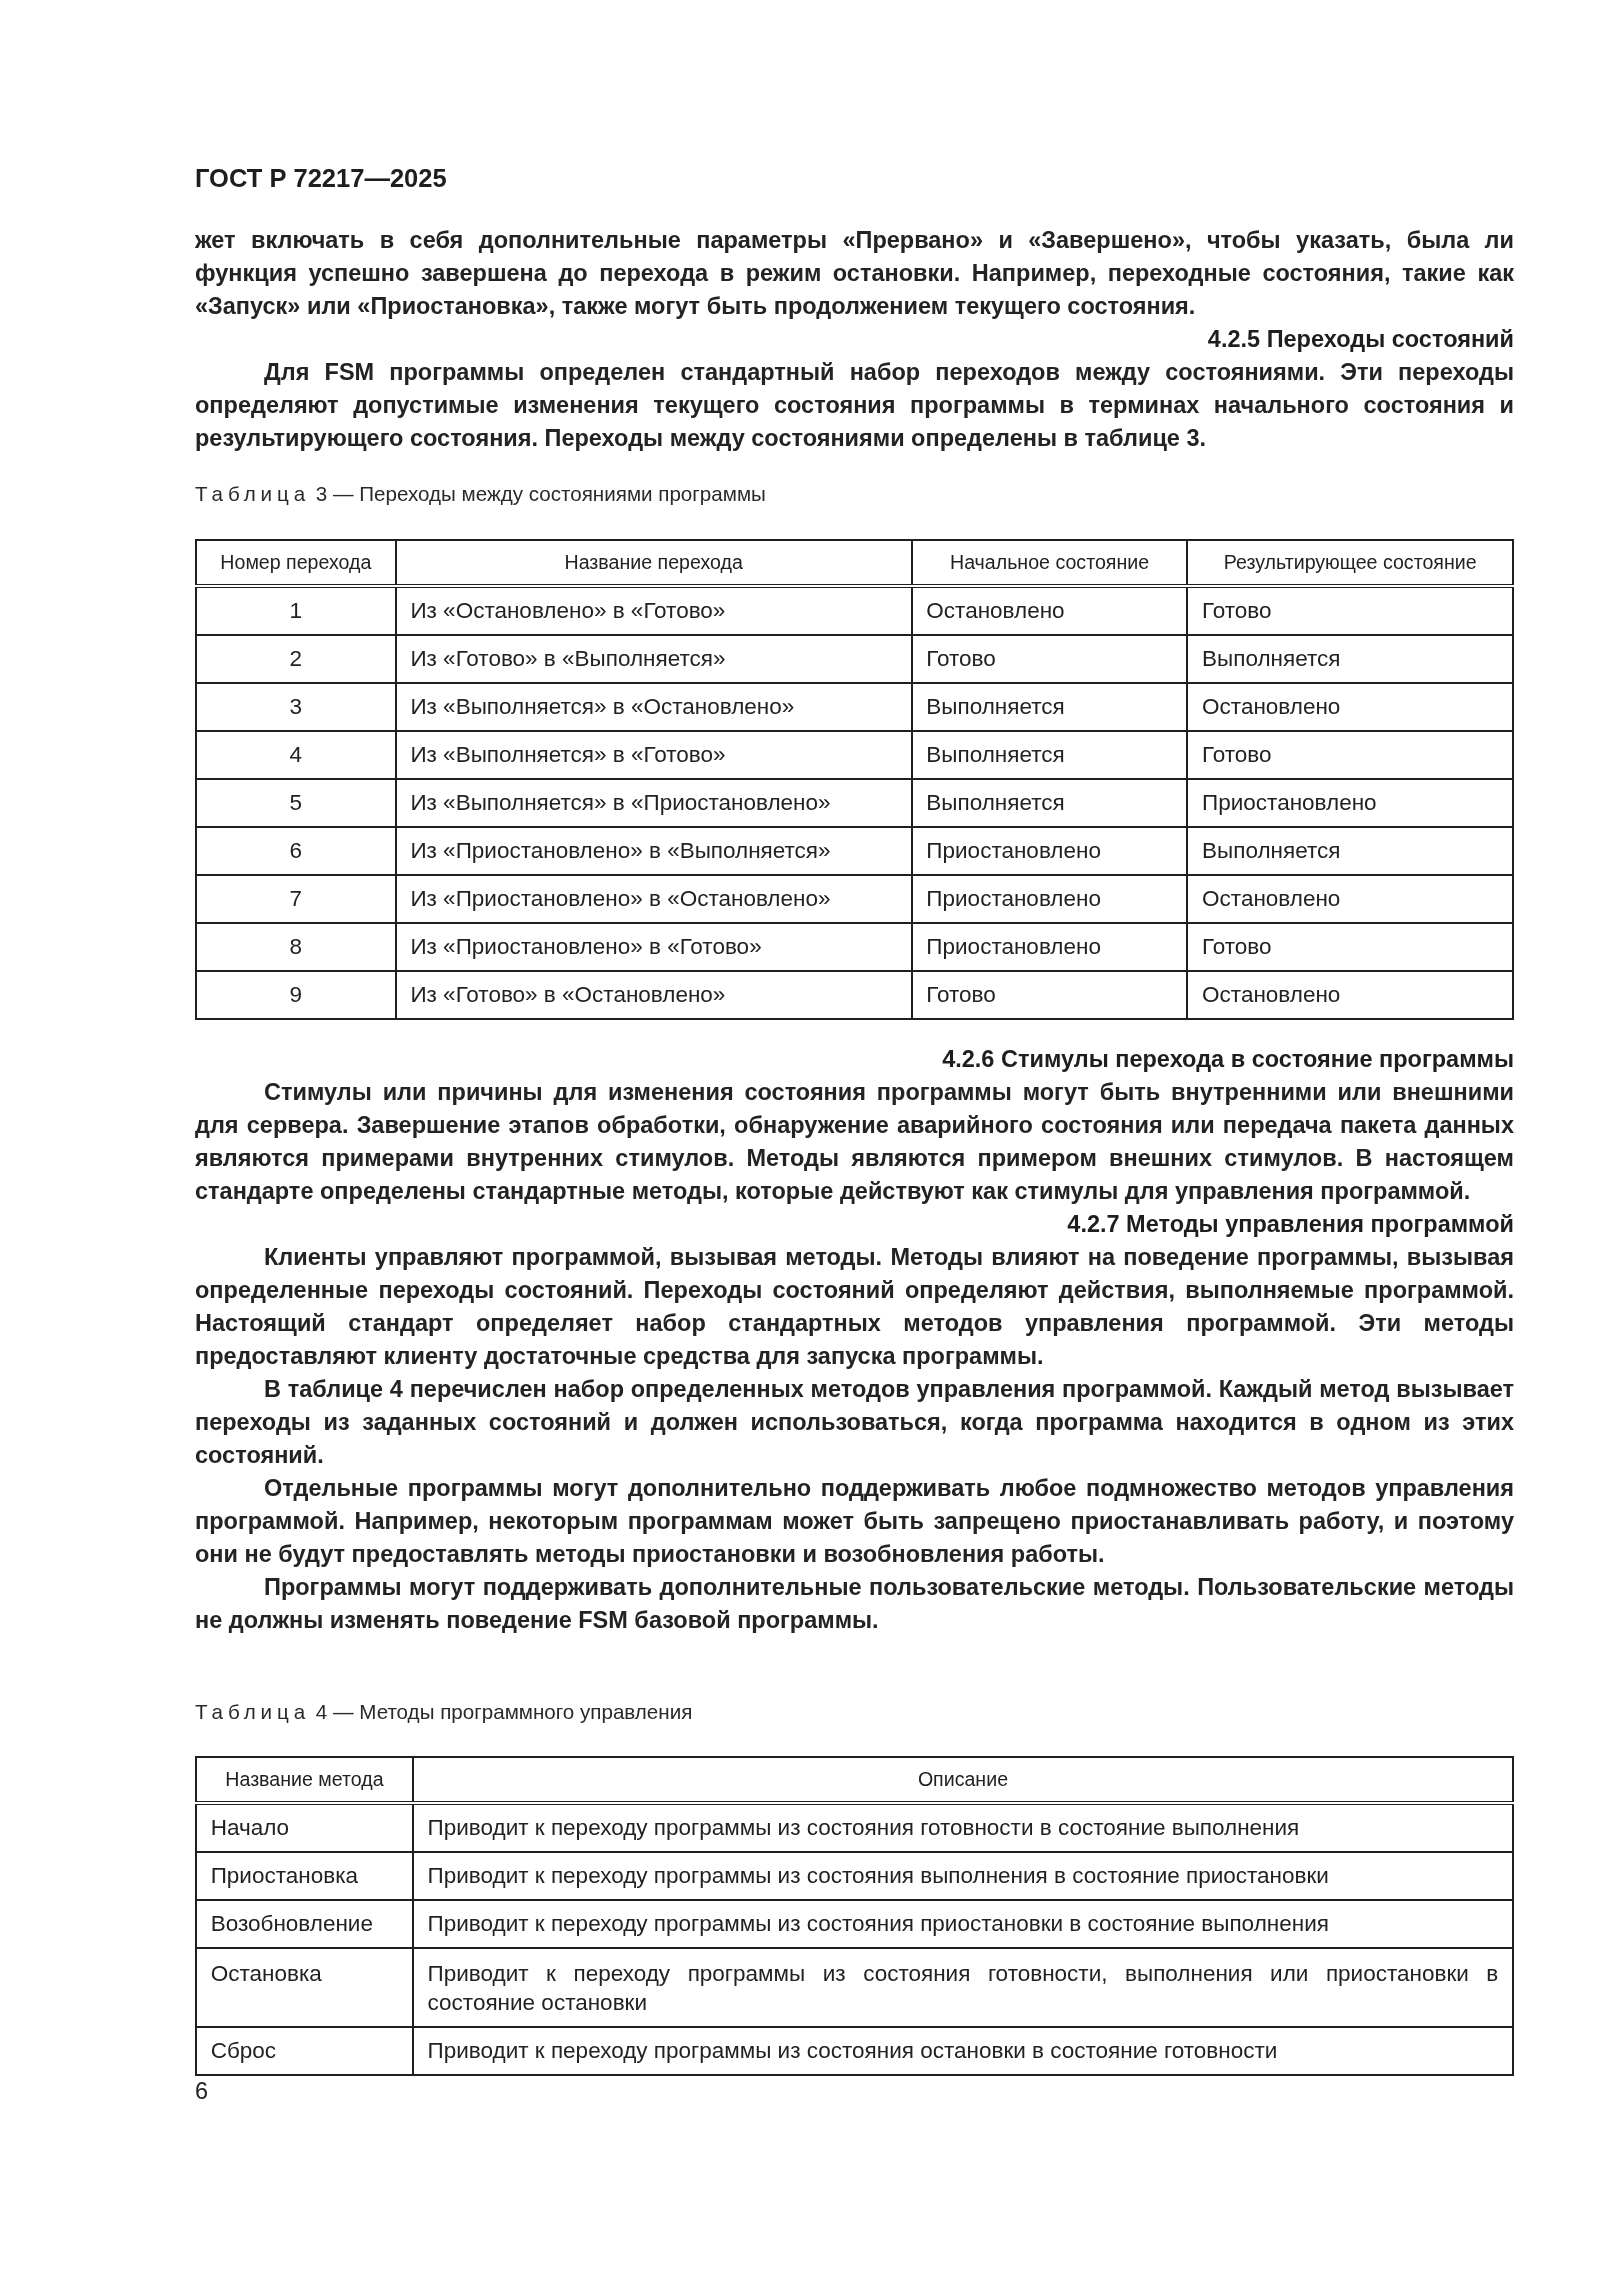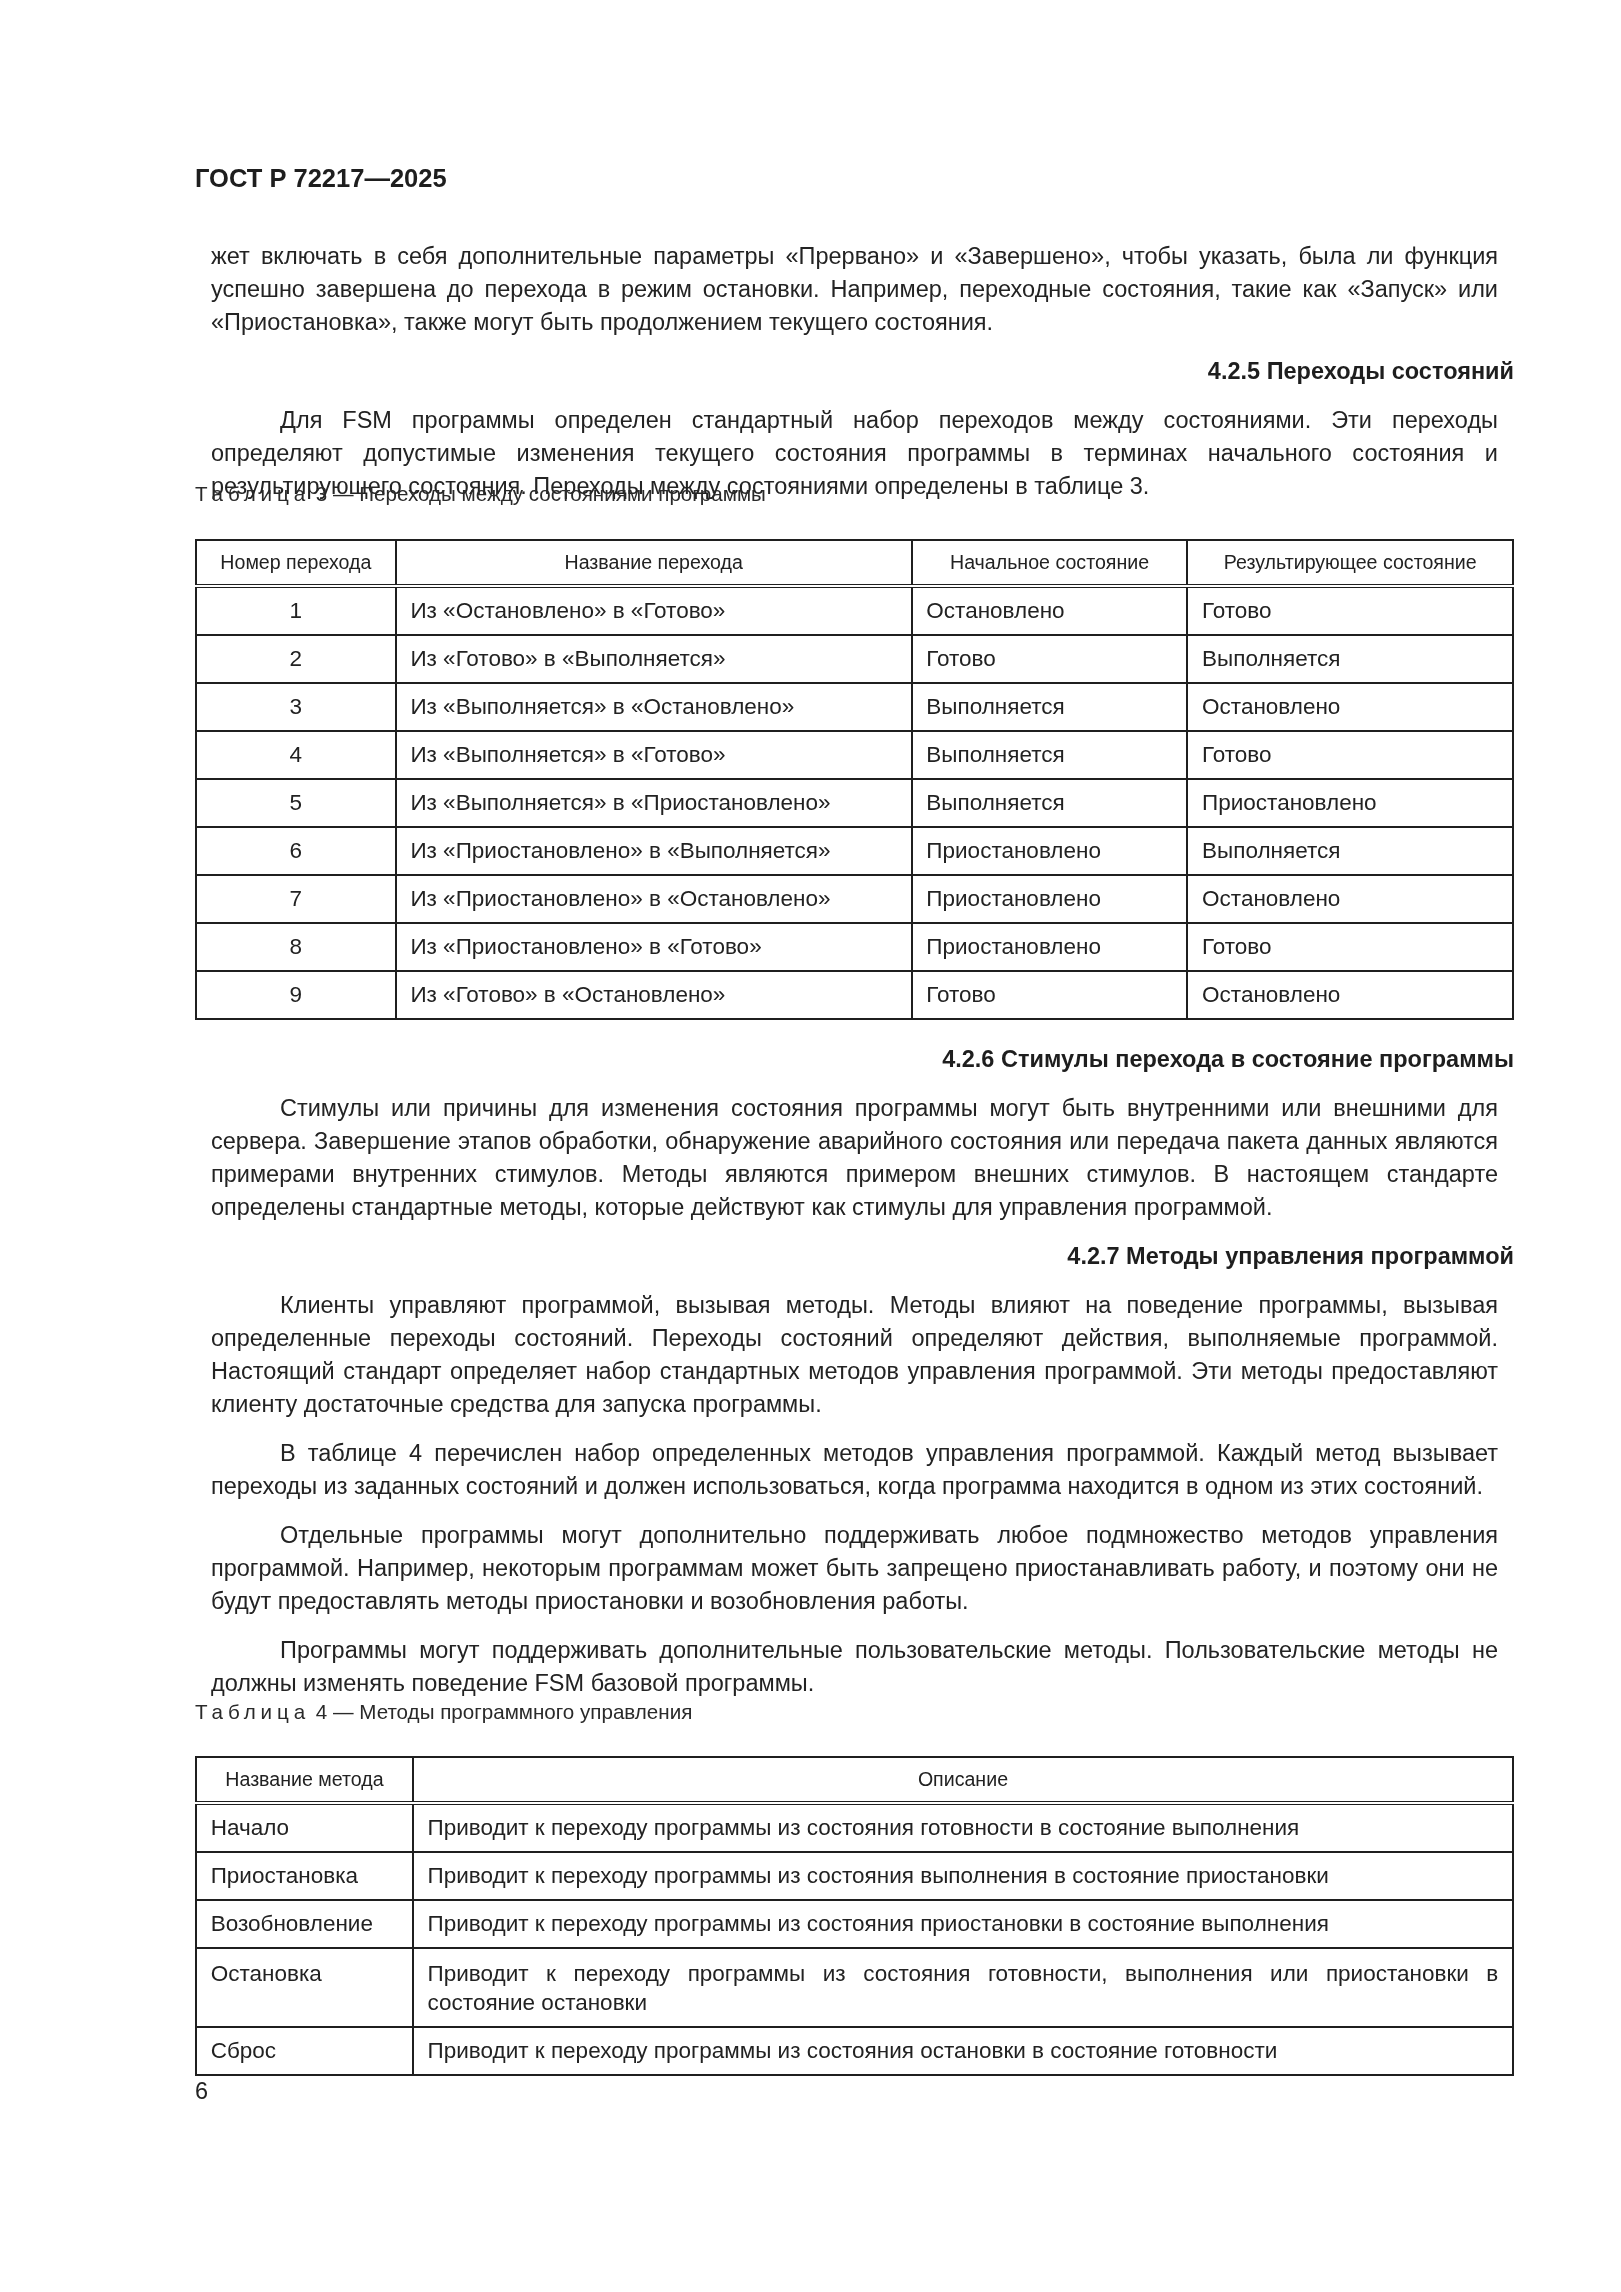--- a/index.html
+++ b/index.html
@@ -1,21 +1,21 @@
 <!DOCTYPE html>
 <html><head>
 <meta charset="utf-8">
 <style>
   html, body { margin: 0; padding: 0; background: #ffffff; }
   body { width: 1621px; height: 2293px; position: relative; overflow: hidden;
          font-family: "Liberation Sans", sans-serif; color: #232323; }
   .abs { position: absolute; }
   .doc-id { left: 195px; top: 150px; font-size: 25.5px; font-weight: bold; color: #1e1e1e; margin-top: 14px; }
   .flow { left: 195px; width: 1319px; font-size: 23.5px; line-height: 33px; }
-  .flow p { margin: 16px; text-align: justify; text-indent: 69px; }
+  .flow p { margin: 0; text-align: justify; text-indent: 69px; font-weight: bold; }
   .flow p.cont { text-indent: 0; }
   .flow h3 { margin: 0; font-size: 23.5px; font-weight: bold; padding-left: 69px; line-height: 33px; color: #1e1e1e; text-align: right; }
   .caption { left: 195px; font-size: 20.6px; color: #2a2a2a; }
   .caption .spaced { letter-spacing: 4.9px; }
   table.t { position: absolute; left: 195px; width: 1319px; border-collapse: collapse;
             border: 2.9px solid #1f1f1f; font-size: 22.5px; color: #222; margin-top: 13px; }
   table.t th { font-weight: normal; font-size: 19.6px; height: 43px; border: 2px solid #1f1f1f;
                border-bottom: 4.9px double #1f1f1f; padding: 0 11.8px; }
   table.t td { border: 2px solid #1f1f1f; height: 46px; padding: 0 13.7px; vertical-align: middle; }
   table.t td.num { text-align: center; }

